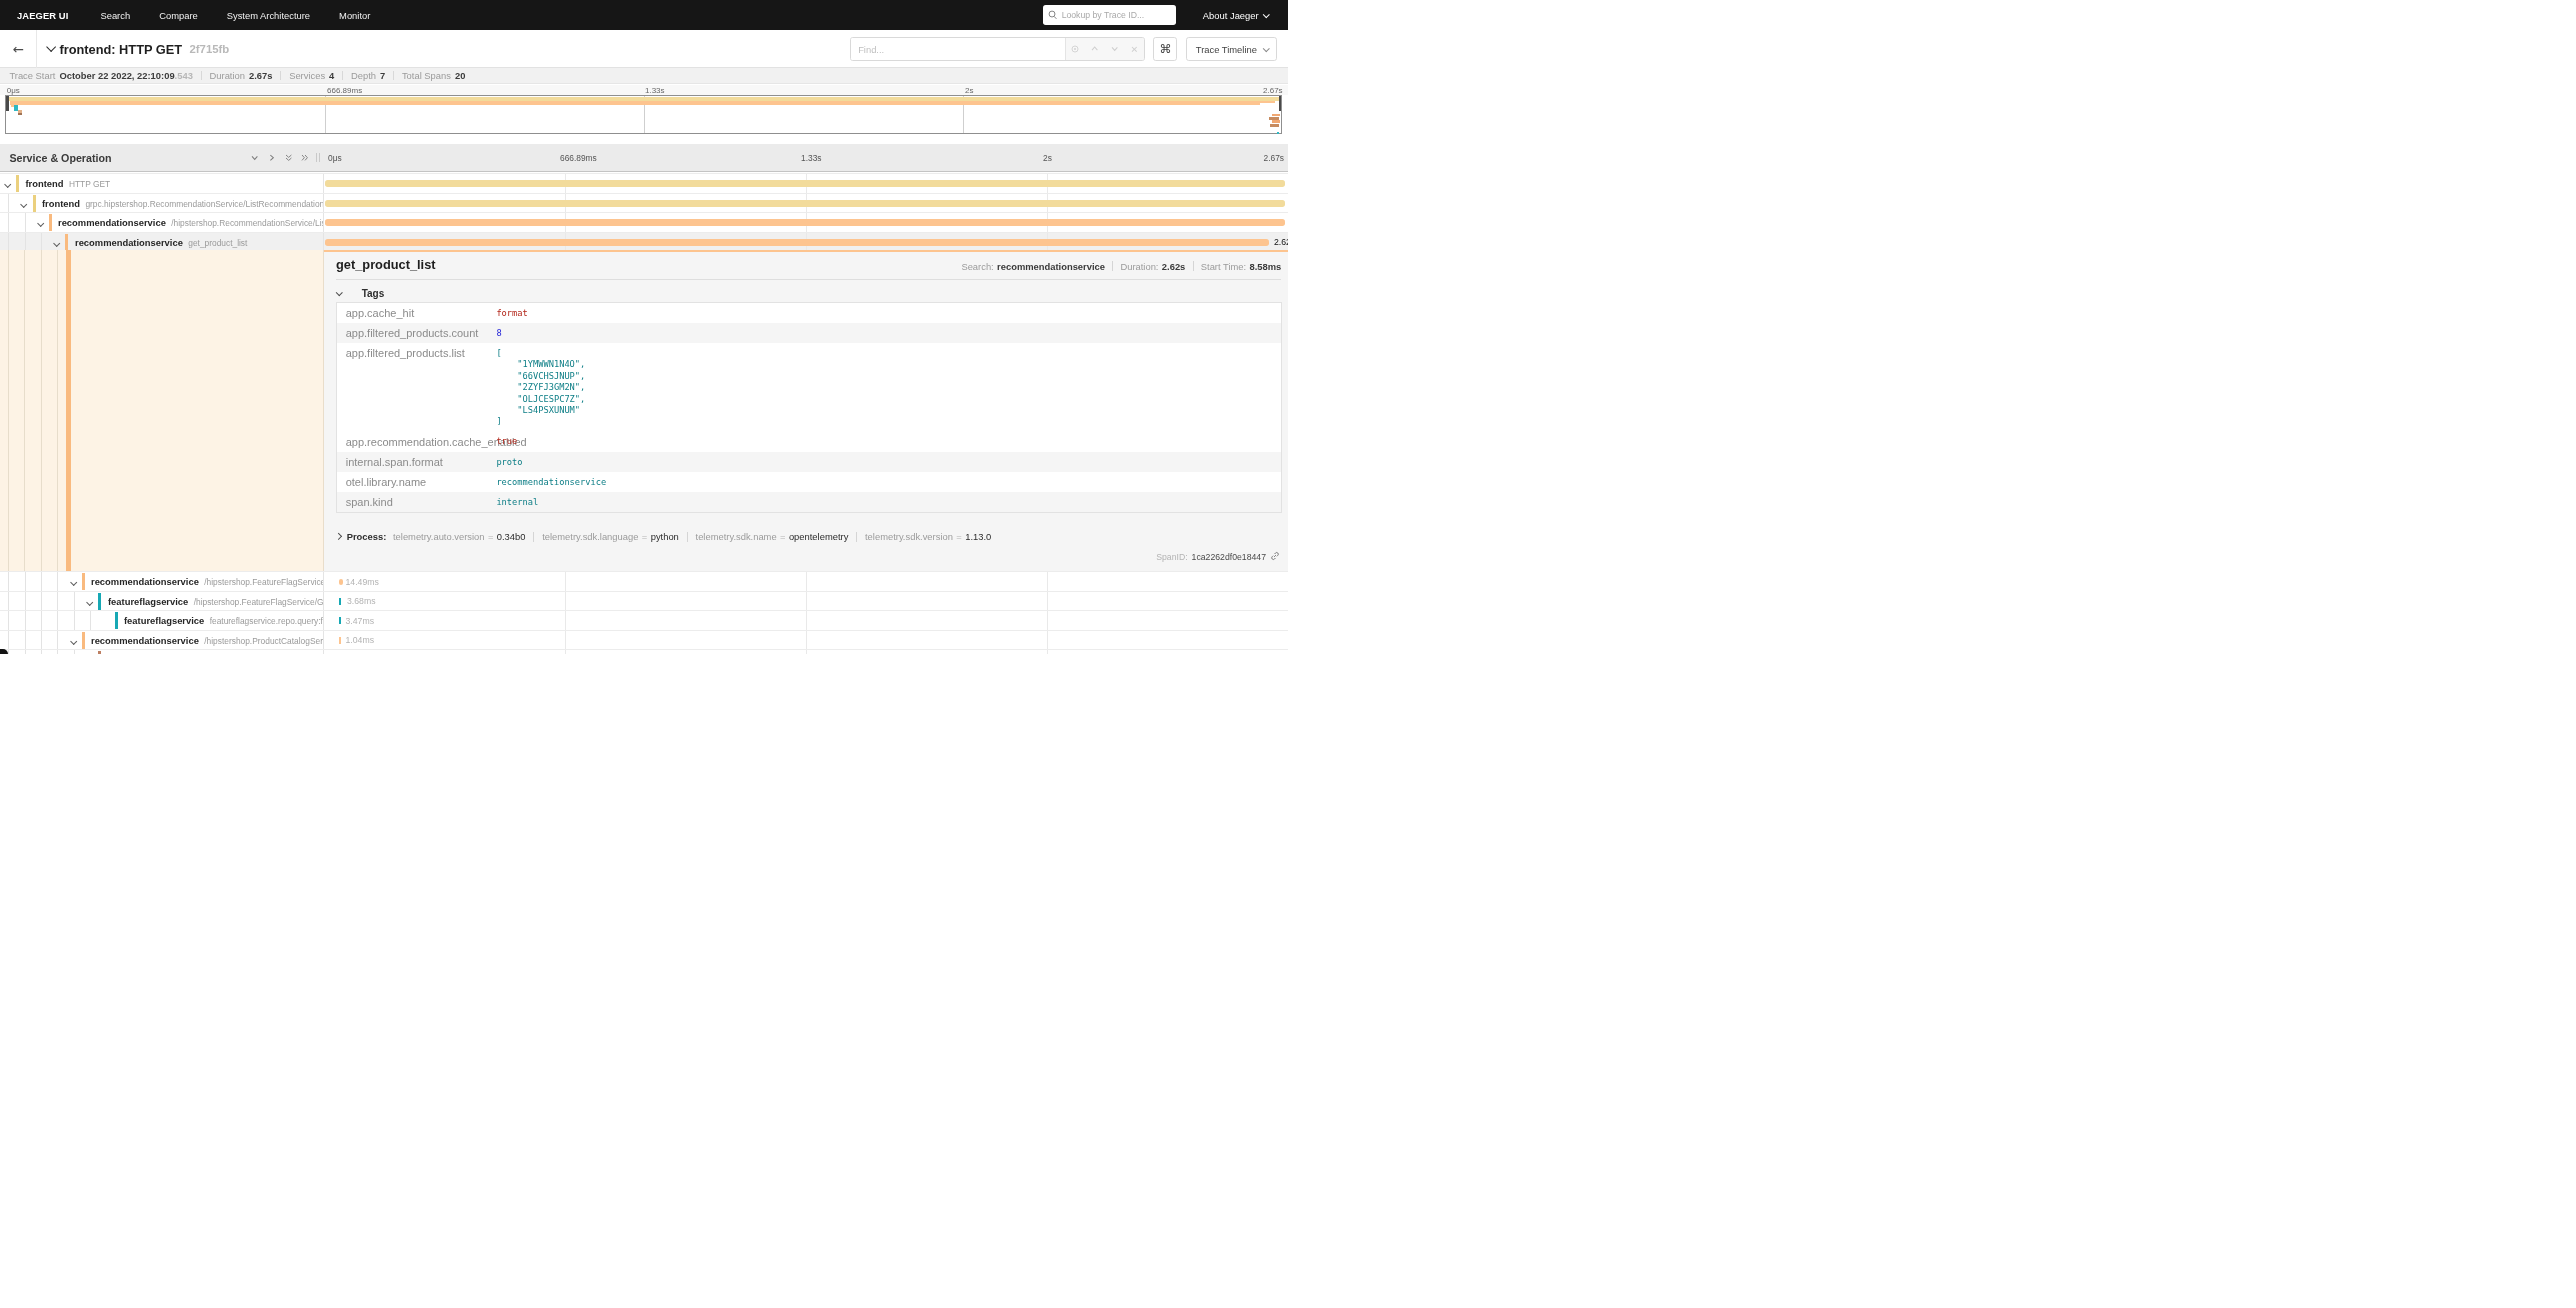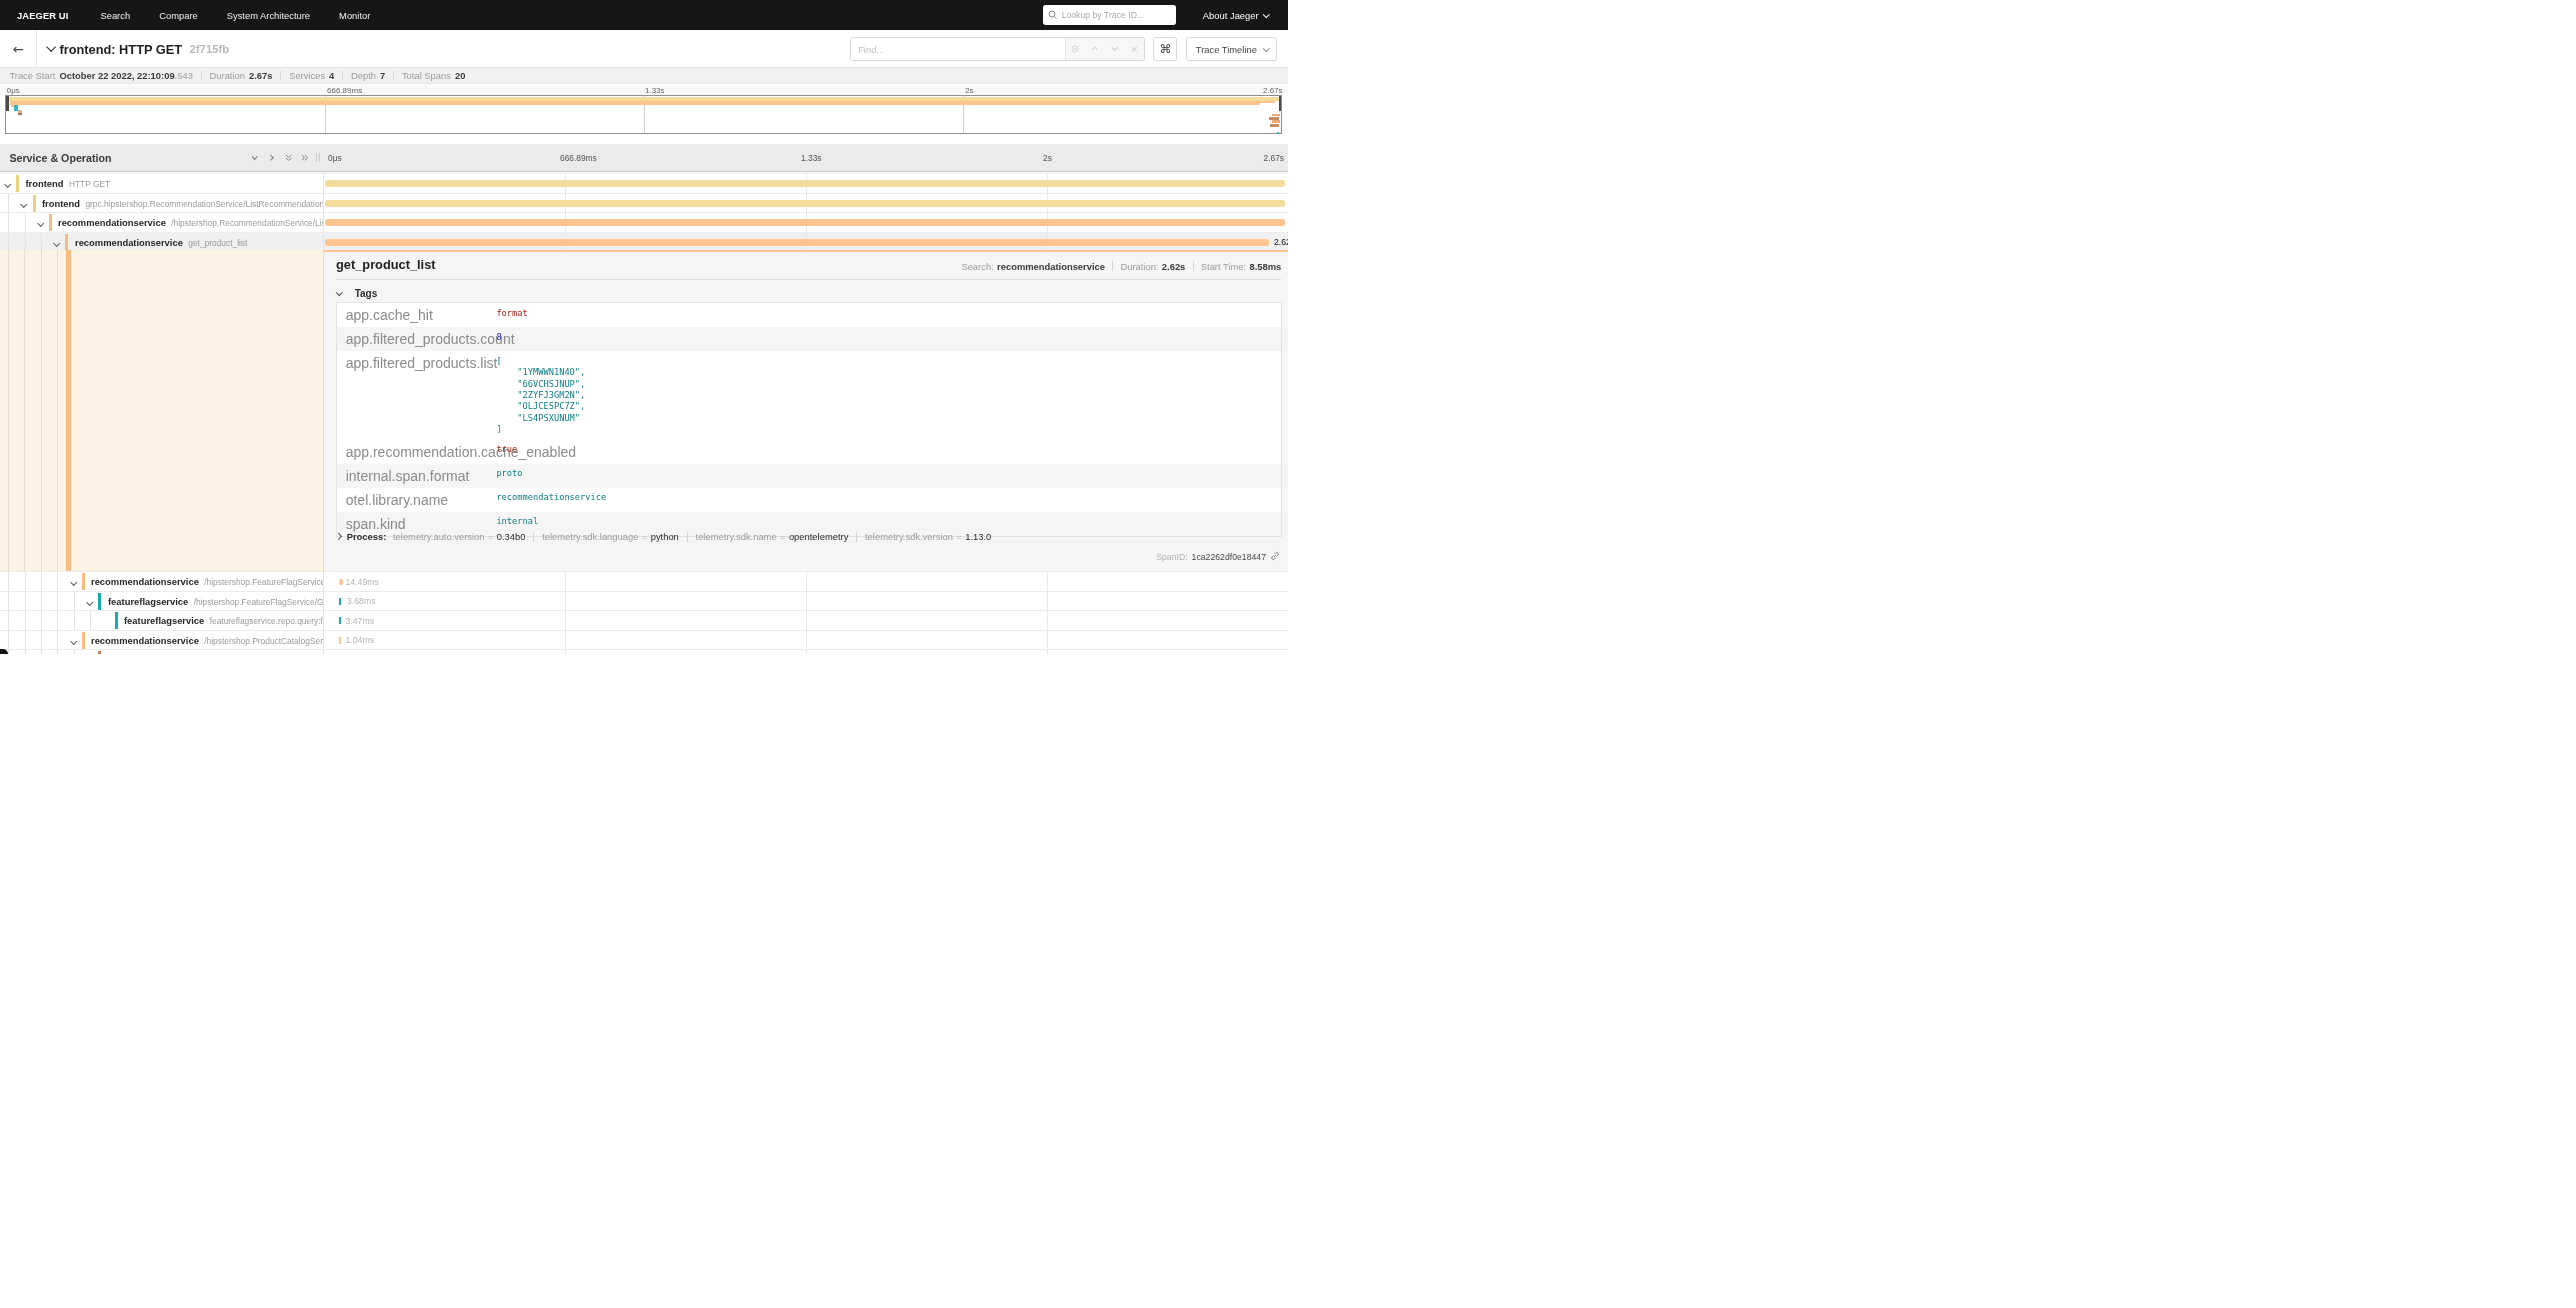--- a/index.html
+++ b/index.html
@@ -103,28 +103,28 @@
   .detail-left .guide { background:#e7ddcb; }
   .detail-accent { position:absolute; left:66px; top:0; width:5.4px; height:100%; background:var(--accent-orange-strong); }
   .detail-panel { position:absolute; left:324px; top:0; width:964px; height:100%; background:#f5f5f5; overflow:hidden; }
   .detail-topstrip { position:absolute; left:0; top:0; width:100%; height:2px; background:var(--accent-orange); }
   .dp-titlerow { position:absolute; left:12px; right:6.7px; top:6.7px; height:23.5px; border-bottom:0.7px solid #dedede; }
   .dp-title { position:absolute; left:0; top:0.7px; font-size:12.8px; font-weight:bold; color:#1e1e1e; }
   .dp-info { position:absolute; right:0; top:4px; font-size:9.4px; display:flex; align-items:center; }
   .dp-info .lab { color:#9b9b9b; margin-right:3.4px; }
   .dp-info .val { color:#3a3a3a; font-weight:bold; }
   .dp-info .sep { width:0.7px; height:9.4px; background:#d5d5d5; margin:0 7.4px; }
-  .tags-hdr { position:absolute; left:12px; top:38px; display:flex; align-items:center; gap:14px; cursor:pointer; }
+  .tags-hdr { position:absolute; left:12px; top:38px; display:flex; align-items:center; gap:21px; cursor:pointer; }
   .tags-chev { width:4.7px; height:4.7px; border-right:1.1px solid #4c4c4c; border-bottom:1.1px solid #4c4c4c;
                transform:rotate(45deg) translateY(-1.3px); }
   .tags-title { font-size:10px; font-weight:bold; color:#2e2e2e; }
   .tag-table { position:absolute; left:12px; top:52px; width:946px; border:0.7px solid #e2e2e2; background:#fff; }
   .tag-row { display:flex; min-height:19.5px; align-items:flex-start; }
   .tag-row.alt { background:#f5f5f5; }
-  .tag-key { width:156px; padding:4px 0 4px 8.7px; font-size:14px; color:#8b8b8b; flex:none; }
+  .tag-key { width:156px; padding:4px 0 4px 8.7px; font-size:11px; color:#8b8b8b; flex:none; }
   .tag-val { padding:4.7px 0 4px 3.4px; font-family:"DejaVu Sans Mono",monospace; font-size:8.7px; line-height:11.4px; white-space:pre; }
   .v-bool { color:var(--value-bool); }
   .v-num  { color:var(--value-number); }
   .v-str  { color:var(--value-string); }
   .proc-row { position:absolute; left:12px; top:281px; display:flex; align-items:center; font-size:9.4px; }
   .proc-chev { width:4.7px; height:4.7px; border-right:1.1px solid #4c4c4c; border-bottom:1.1px solid #4c4c4c;
                transform:rotate(-45deg); margin-right:6px; }
   .proc-label { font-weight:bold; color:#2e2e2e; margin-right:6.7px; }
   .proc-item { display:flex; align-items:center; }
   .proc-key { color:#9b9b9b; }

